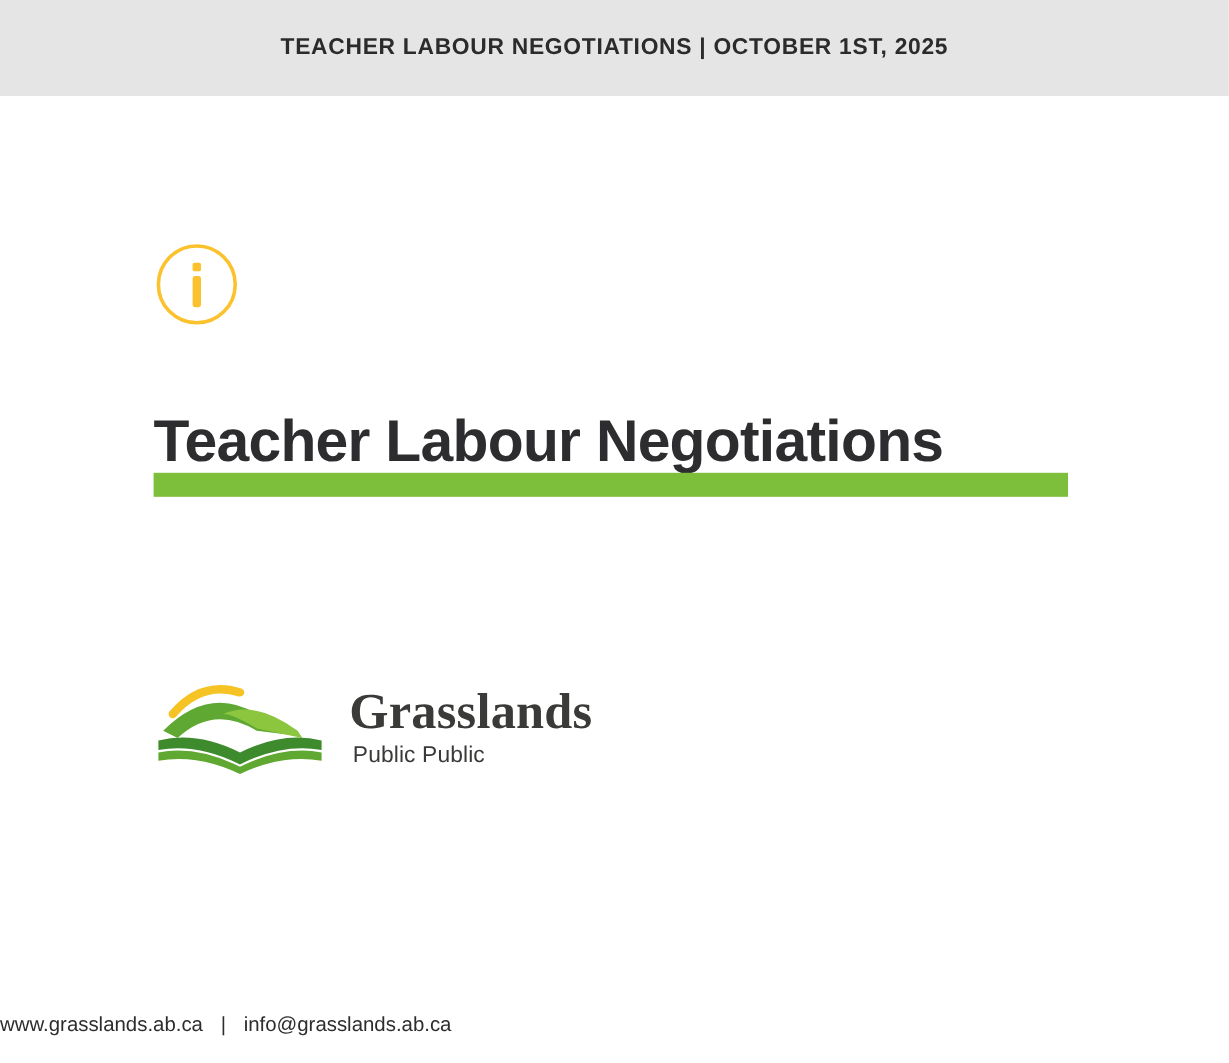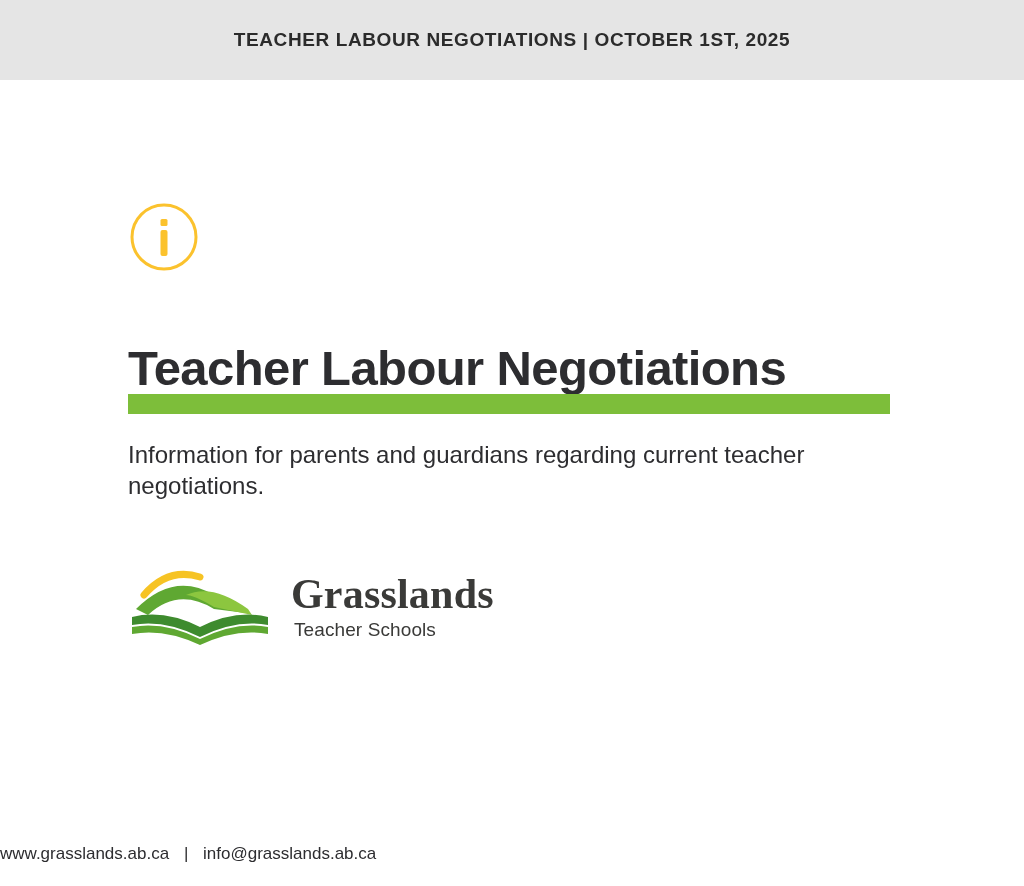--- a/index.html
+++ b/index.html
@@ -155,38 +155,37 @@
       <circle cx="35" cy="35" r="32" fill="none" stroke="#FBC22D" stroke-width="3"></circle>
       <rect x="31.5" y="17" width="7" height="7" rx="1.5" fill="#FBC22D"></rect>
       <rect x="31.5" y="28" width="7" height="26" rx="2" fill="#FBC22D"></rect>
     </svg>
   </div>
 
   <div class="headline">Teacher Labour Negotiations</div>
 
   <div class="green-rule"></div>
 
-  <div class="subhead">Information for parents and guardians regarding current teacher negotiations.</div>
 
   <div class="logo-block">
     <div class="logo-mark">
       <svg width="150" height="80" viewBox="0 0 150 80" xmlns="http://www.w3.org/2000/svg">
 
         <path d="M16 30 Q40 2 72 12" fill="none" stroke="#F6C324" stroke-width="7" stroke-linecap="round"></path>
 
         <path d="M8 44 Q46 6 86 30 L118 48 L86 44 Q50 22 20 50 Z" fill="#5FA832"></path>
         <path d="M58 30 Q84 18 120 44 L124 50 L86 42 Q66 30 58 30 Z" fill="#8CC63F"></path>
 
         <path d="M4 52 Q36 44 72 62 Q108 44 140 52 L140 60 Q108 54 72 72 Q36 54 4 60 Z" fill="#3E8B2E"></path>
         <path d="M4 62 Q36 56 72 74 Q108 56 140 62 L140 69 Q108 63 72 80 Q36 63 4 69 Z" fill="#5FA832"></path>
       </svg>
     </div>
     <div class="logo-words">
       <div class="logo-word-main">Grasslands</div>
-      <div class="logo-word-sub">Teacher Schools</div>
+      <div class="logo-word-sub">Public Public</div>
     </div>
   </div>
 
   <div class="footer">
     <span>www.grasslands.ab.ca</span>
     <span class="sep">|</span>
     <span>info@grasslands.ab.ca</span>
   </div>
 
 </div>

